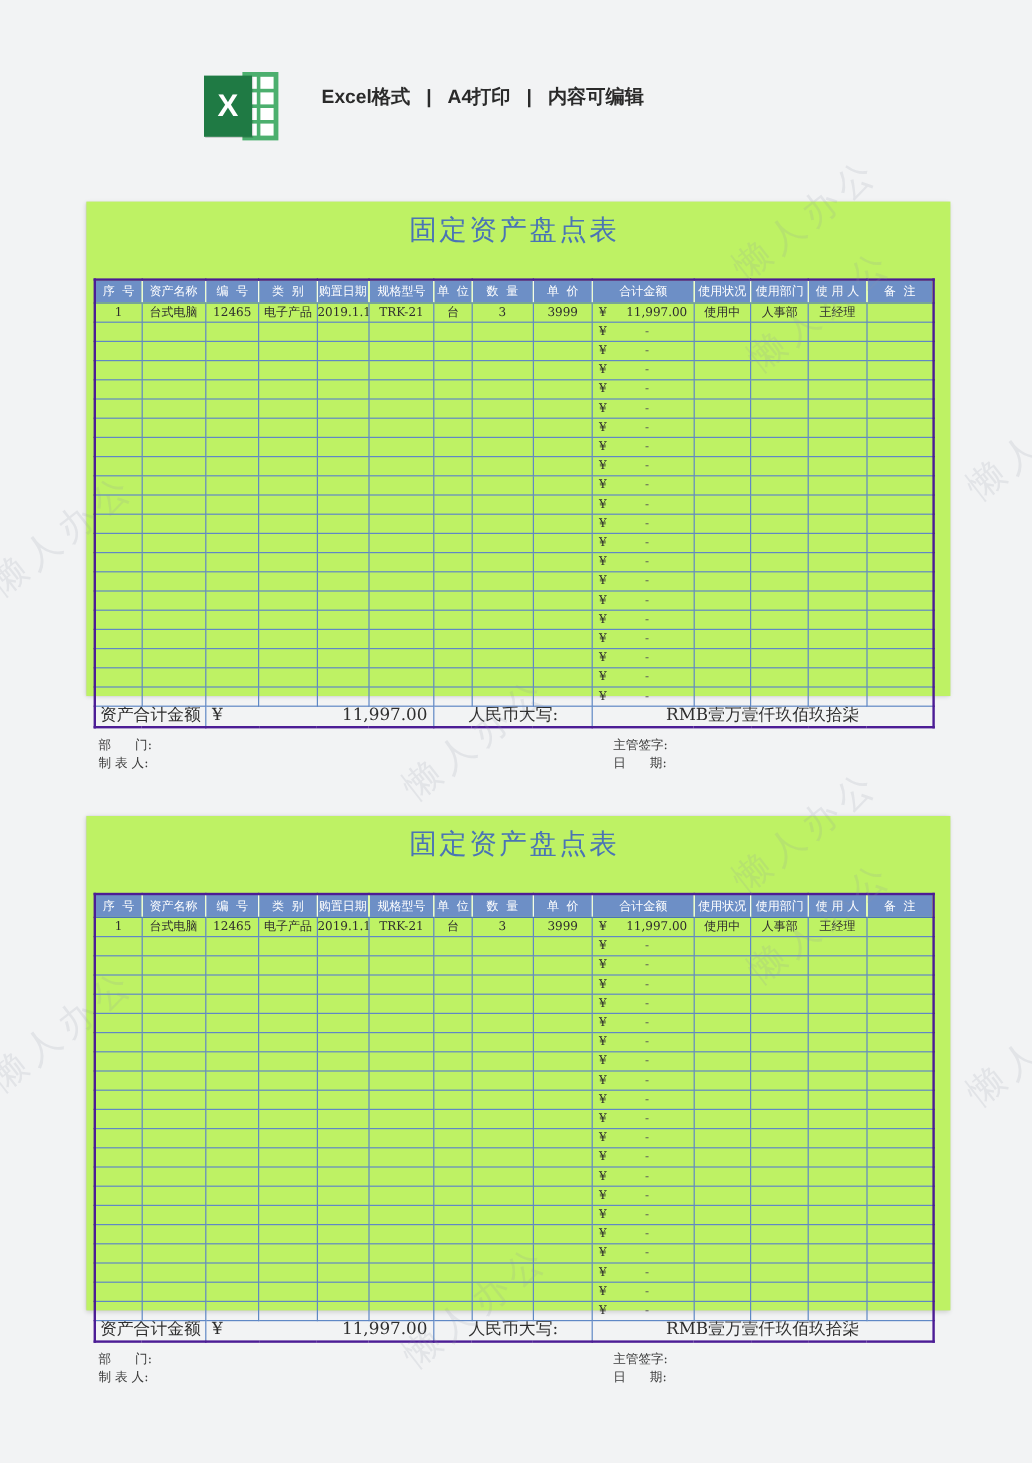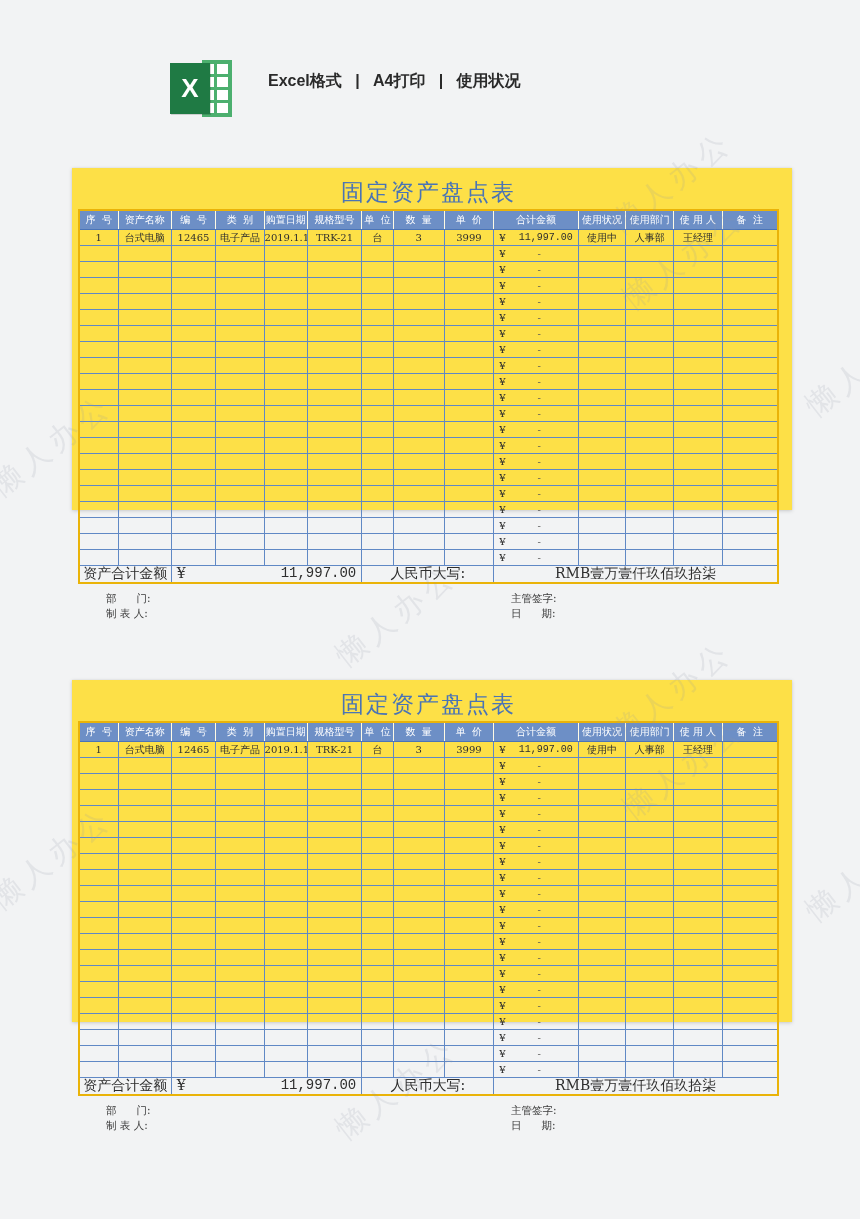--- a/index.html
+++ b/index.html
@@ -30,54 +30,54 @@
   .doc-title {
     font:bold 29px "Liberation Sans","DejaVu Sans",sans-serif;
     color:#3aa35b; letter-spacing:1px; line-height:1.1;
   }
   .doc-subtitle {
     margin-top:11px; font:bold 16px "Liberation Sans","DejaVu Sans",sans-serif;
     color:#2a2a2a; white-space:pre;
   }
   
   .card {
-    position:absolute; left:72px; width:720px; height:342px; background:#fde047;
+    position:absolute; left:72px; width:720px; height:412px; background:#bef264;
     box-shadow:0 1px 4px rgba(0,0,0,.16), 0 0 1px rgba(0,0,0,.10);
   }
   .card.c1 { top:168px; }
   .card.c2 { top:680px; }
   .sheet { padding:8px 13px 0 6px; }
   .sheet-title {
     text-align:center; color:#4a74b5; font-size:23px; letter-spacing:2px;
     height:33px; line-height:33px; font-family:"DejaVu Serif","Liberation Serif",serif;
   }
   table.inv {
     width:701px; table-layout:fixed; border-collapse:collapse;
-    border:2px solid #eab308; font-size:10px; color:#2e2e2e;
+    border:2px solid #4c1d95; font-size:10px; color:#2e2e2e;margin-top:23px;
   }
   table.inv th {
     background:#6d8fc6; color:#fff; font-weight:normal; font-size:10px;
     height:19px; border-left:1px solid rgba(255,255,255,.85);
     border-bottom:1px solid #4a74b8; white-space:pre; overflow:hidden;
   }
   table.inv th:first-child { border-left:none; }
   table.inv td {
     border:1px solid #6088c5; height:16px; line-height:15px;
     text-align:center; white-space:nowrap; overflow:hidden;
   }
   td.money { padding:0 5px; }
   .money-wrap { display:flex; align-items:center; }
   .money-wrap .cur { flex:0 0 auto; }
   .money-wrap .val { flex:1; }
-  .money-wrap .val.right { text-align:right;font-family:Liberation Mono, monospace; }
+  .money-wrap .val.right { text-align:right; }
   .money-wrap .val.center { text-align:center; color:#555; }
   tr.summary td { height:18px; font-size:14px; }
   .signoff { position:relative; height:38px; margin-top:5px; font-size:10.5px; color:#3b3b3b; }
   .signoff .col { position:absolute; top:2px; }
-  .signoff .col.left { left:28px; }
+  .signoff .col.left { left:4px; }
   .signoff .col.right { left:433px; }
   .signoff .col div { height:15px; line-height:15px; white-space:pre; }
   
   .wm {
     position:absolute; color:rgba(140,148,168,.16); font-size:30px;
     letter-spacing:6px; transform:rotate(-38deg); pointer-events:none;
     white-space:nowrap; font-family:"DejaVu Serif",serif;
   }
 </style>
 </head>
@@ -95,21 +95,21 @@
           <i></i>
           <i></i>
           <i></i>
           <i></i>
       </div>
       <div class="xi-left">
         <span>X</span>
       </div>
     </div>
     <div class="doc-titles">
-      <div class="doc-subtitle">Excel格式   |   A4打印   |   使用状况</div>
+      <div class="doc-subtitle">Excel格式   |   A4打印   |   内容可编辑</div>
     </div>
   </header>
 
   <section class="card c1">
     <div class="sheet">
         <div class="sheet-title">固定资产盘点表</div>
         <table class="inv">
           <colgroup>
             <col style="width: 5.6%;">
             <col style="width: 7.6%;">

